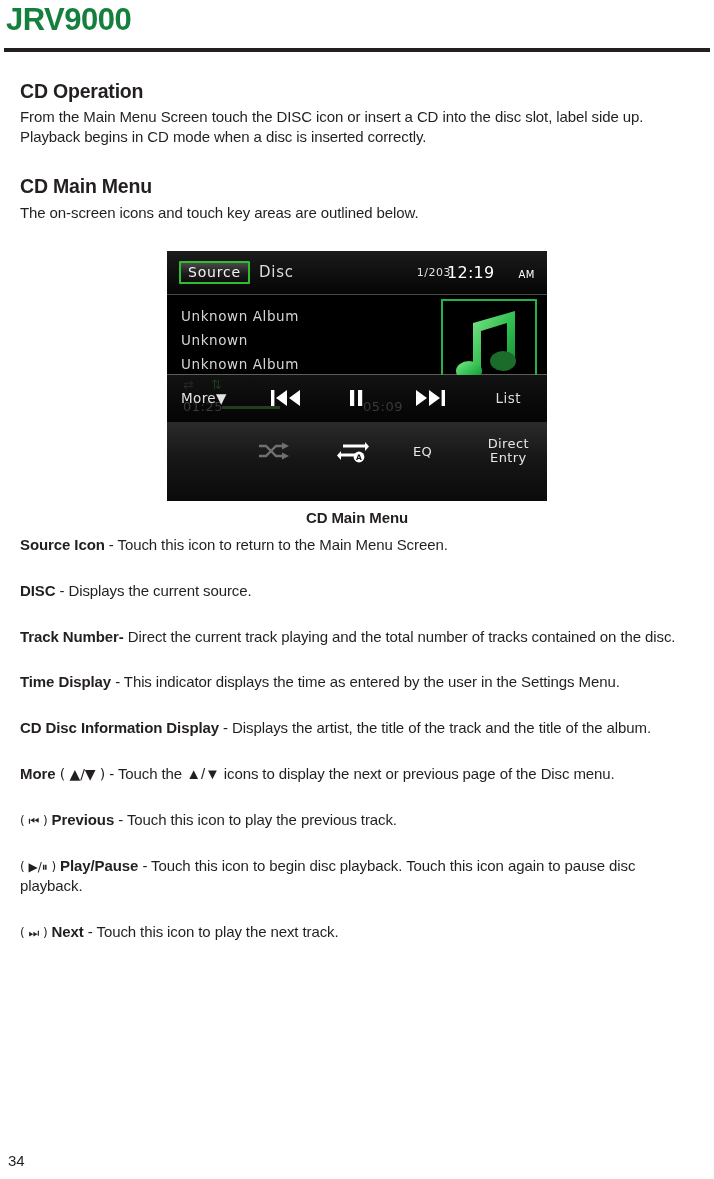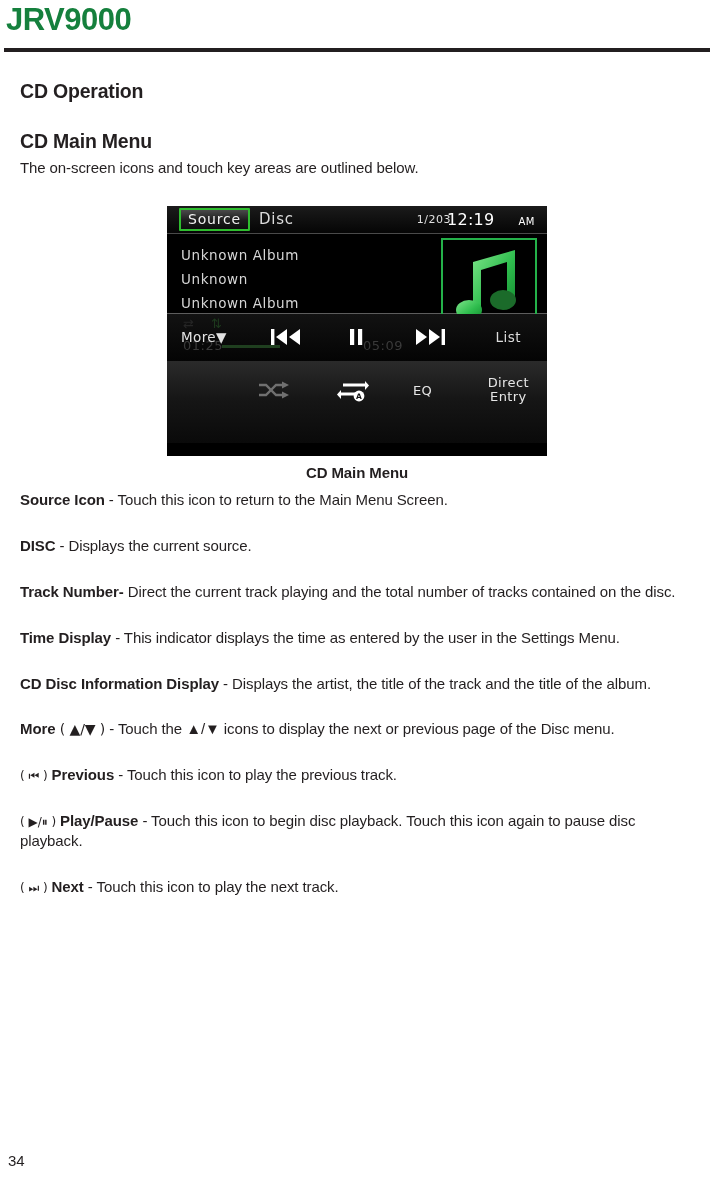--- a/index.html
+++ b/index.html
@@ -64,21 +64,21 @@
     height: 250px;
     margin: 0 auto;
     background: #000000;
     position: relative;
     color: #e8e8e8;
     text-align: left;
     font-family: "DejaVu Sans", sans-serif;
     overflow: hidden;
   }
   .dev-topbar {
-    height: 28px;
+    height: 44px;
     background: linear-gradient(180deg,#1b1b1b 0%, #050505 100%);
     border-bottom: 1px solid #4a4a4a;
     display: flex;
     align-items: center;
     padding: 0 12px;
     position: relative;
   }
   .source-btn {
     border: 2px solid #2fbd2f;
     background: linear-gradient(180deg,#4a4a4a 0%, #1c1c1c 55%, #0d0d0d 100%);
@@ -248,20 +248,21 @@
 <body>
 
 <div class="page-header">
   <span class="model-title">JRV9000</span>
 </div>
 <div class="header-rule"></div>
 
 <div class="content">
 
   <h2 class="section-title">CD Operation</h2>
+  <p class="body-text">From the Main Menu Screen touch the DISC icon or insert a CD into the disc slot, label side up. Playback begins in CD mode when a disc is inserted correctly.</p>
 
   <h2 class="section-title">CD Main Menu</h2>
   <p class="body-text">The on-screen icons and touch key areas are outlined below.</p>
 
   <div class="figure">
     <div class="device-screen">
 
       <div class="dev-topbar">
         <span class="source-btn">Source</span>
         <span class="disc-label">Disc</span>

